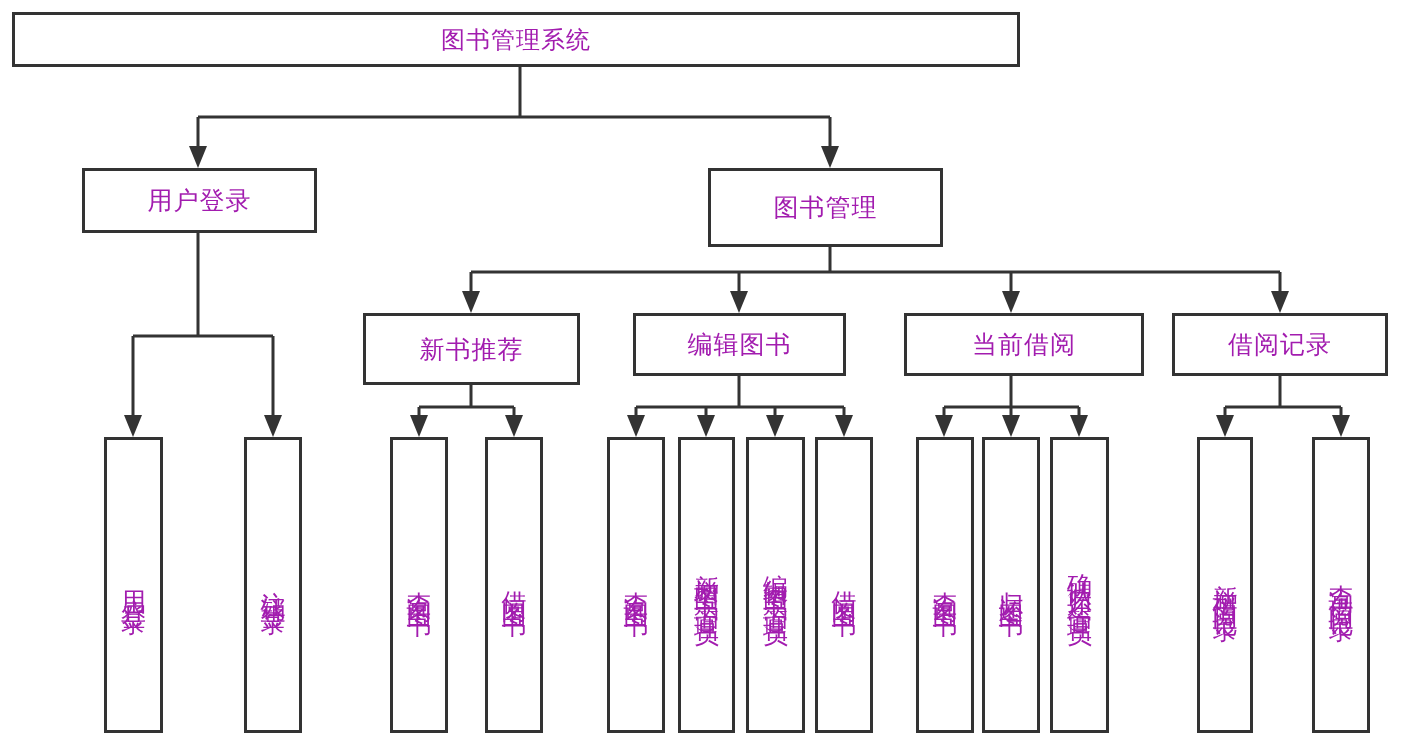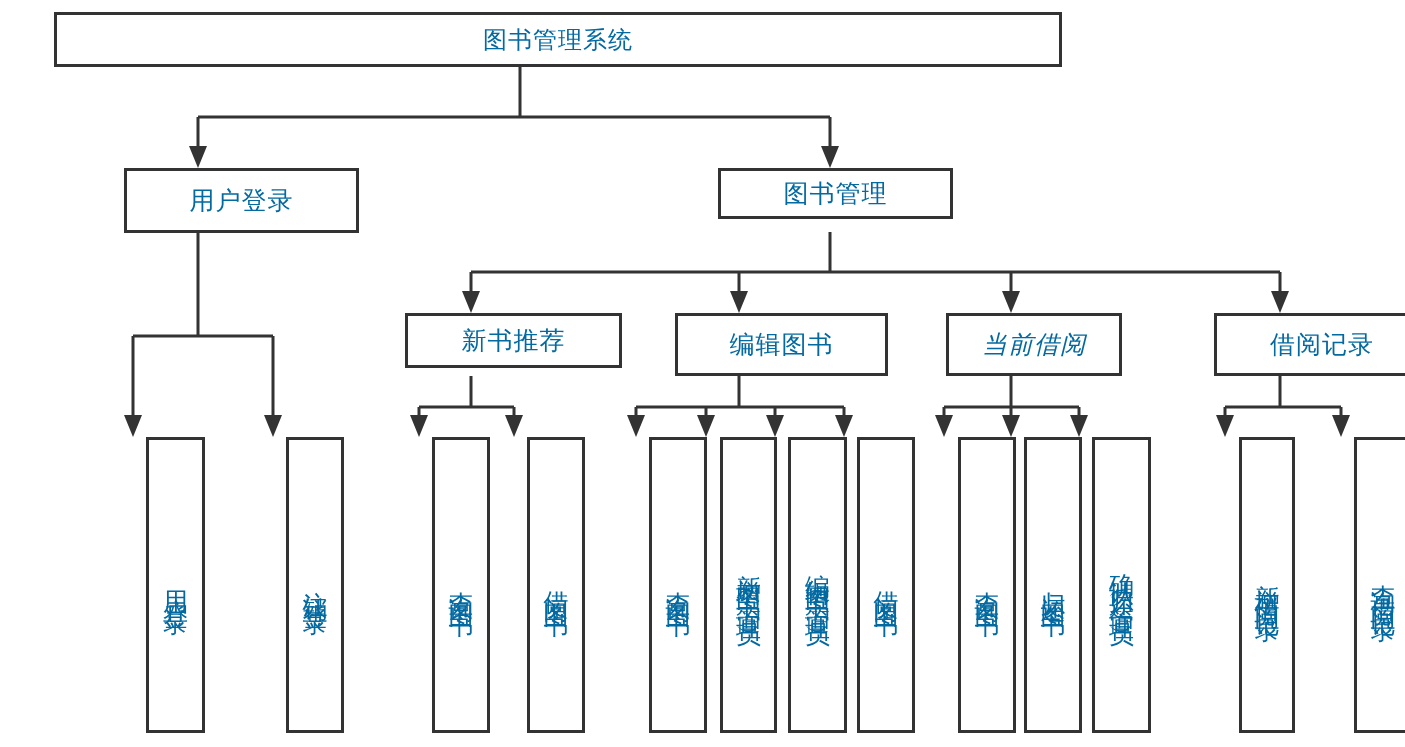--- a/index.html
+++ b/index.html
@@ -20,26 +20,25 @@
     left: 0; top: 0;
     width: 1405px;
     height: 747px;
     z-index: 0;
   }
   .box {
     position: absolute;
     box-sizing: border-box;
     border: 3px solid #333333;
     background: #ffffff;
-    color: #0369a1;
+    color: #a21caf;
     display: flex;
     align-items: center;
     justify-content: center;
     z-index: 1;
-    margin-left: 42px;
   }
   .hbox {
     font-size: 25px;
     letter-spacing: 1px;
     white-space: nowrap;
   }
   .rootbox {
     font-size: 24px;
   }
   .vbox {
@@ -104,25 +103,25 @@
       <polygon points="1002,415 1020,415 1011,437"></polygon>
       <polygon points="1070,415 1088,415 1079,437"></polygon>
       <polygon points="1216,415 1234,415 1225,437"></polygon>
       <polygon points="1332,415 1350,415 1341,437"></polygon>
     </g>
   </svg>
 
   <div class="box hbox rootbox" style="left:12px; top:12px; width:1008px; height:55px;">图书管理系统</div>
 
   <div class="box hbox" style="left:82px; top:168px; width:235px; height:65px;">用户登录</div>
-  <div class="box hbox" style="left:676px; top:168px; width:235px; height:51px;">图书管理</div>
+  <div class="box hbox" style="left:708px; top:168px; width:235px; height:79px;">图书管理</div>
 
-  <div class="box hbox" style="left:363px; top:313px; width:217px; height:55px;">新书推荐</div>
+  <div class="box hbox" style="left:363px; top:313px; width:217px; height:72px;">新书推荐</div>
   <div class="box hbox" style="left:633px; top:313px; width:213px; height:63px;">编辑图书</div>
-  <div class="box hbox" style="left:904px; top:313px; width:176px; height:63px;font-style:italic;">当前借阅</div>
+  <div class="box hbox" style="left:904px; top:313px; width:240px; height:63px;">当前借阅</div>
   <div class="box hbox" style="left:1172px; top:313px; width:216px; height:63px;">借阅记录</div>
 
   <div class="box vbox" style="left:104px; top:437px; width:59px; height:296px;">用户登录</div>
   <div class="box vbox" style="left:244px; top:437px; width:58px; height:296px;">注销登录</div>
 
   <div class="box vbox" style="left:390px; top:437px; width:58px; height:296px;">查询图书</div>
   <div class="box vbox" style="left:485px; top:437px; width:58px; height:296px;">借阅图书</div>
 
   <div class="box vbox" style="left:607px; top:437px; width:58px; height:296px;">查询图书</div>
   <div class="box vbox" style="left:678px; top:437px; width:57px; height:296px;">新增图书（管理员）</div>

